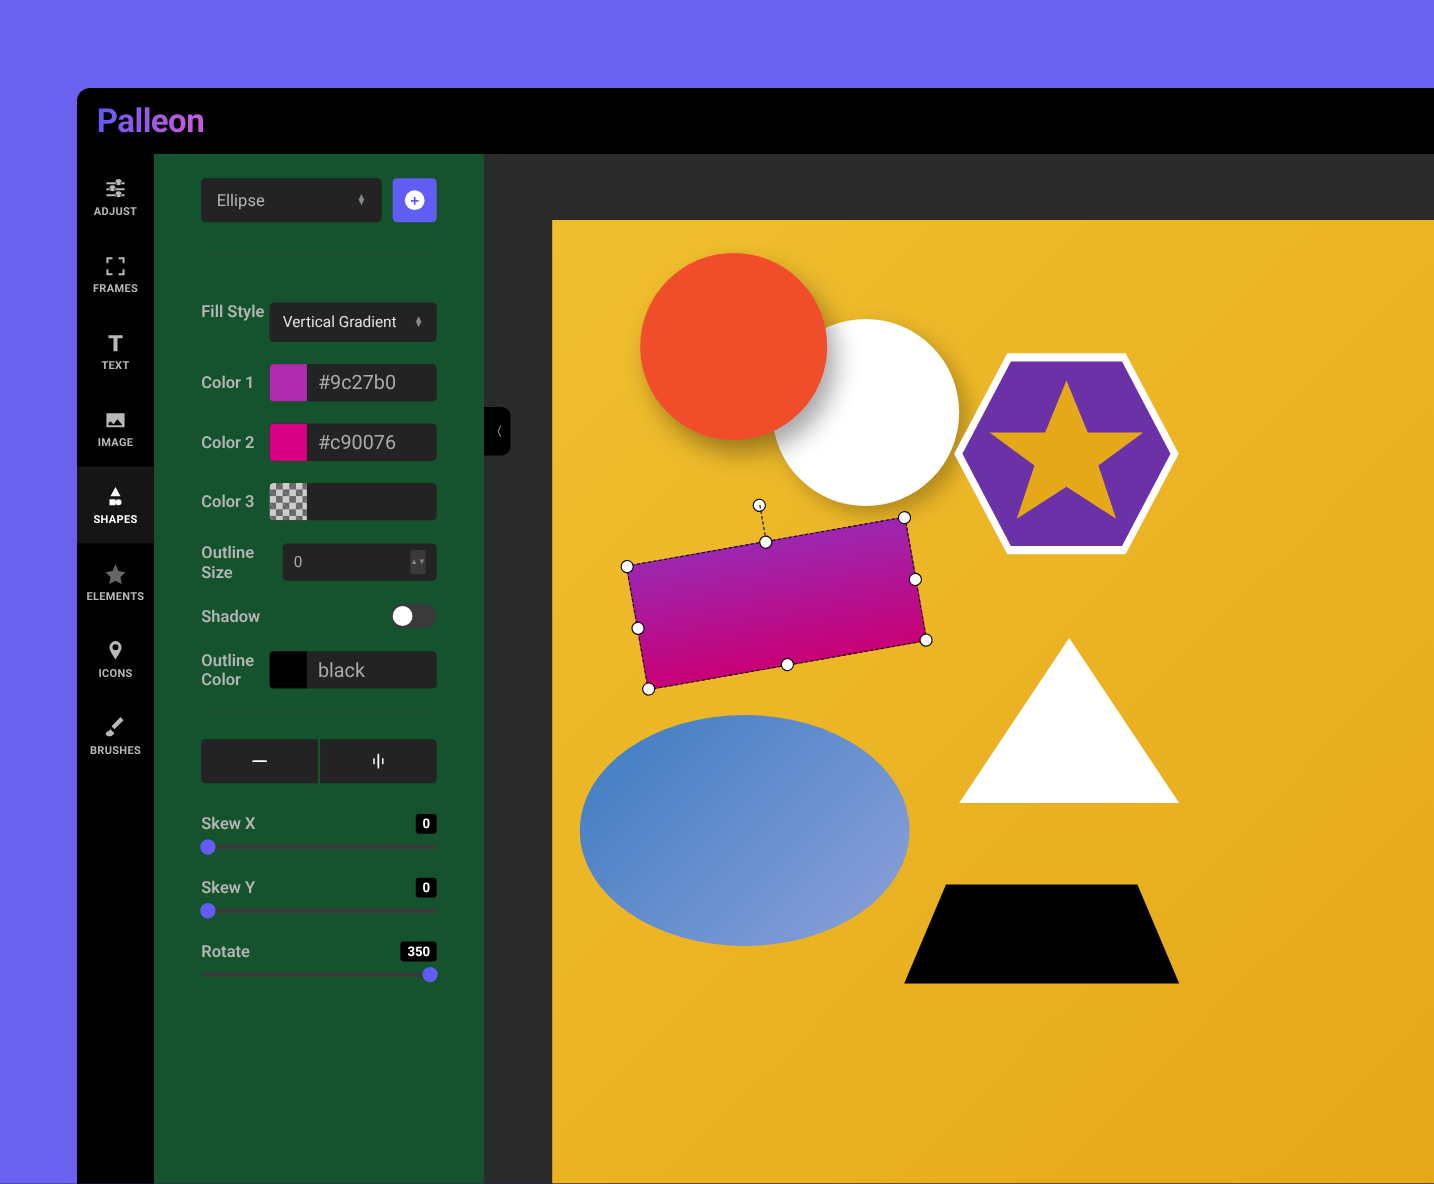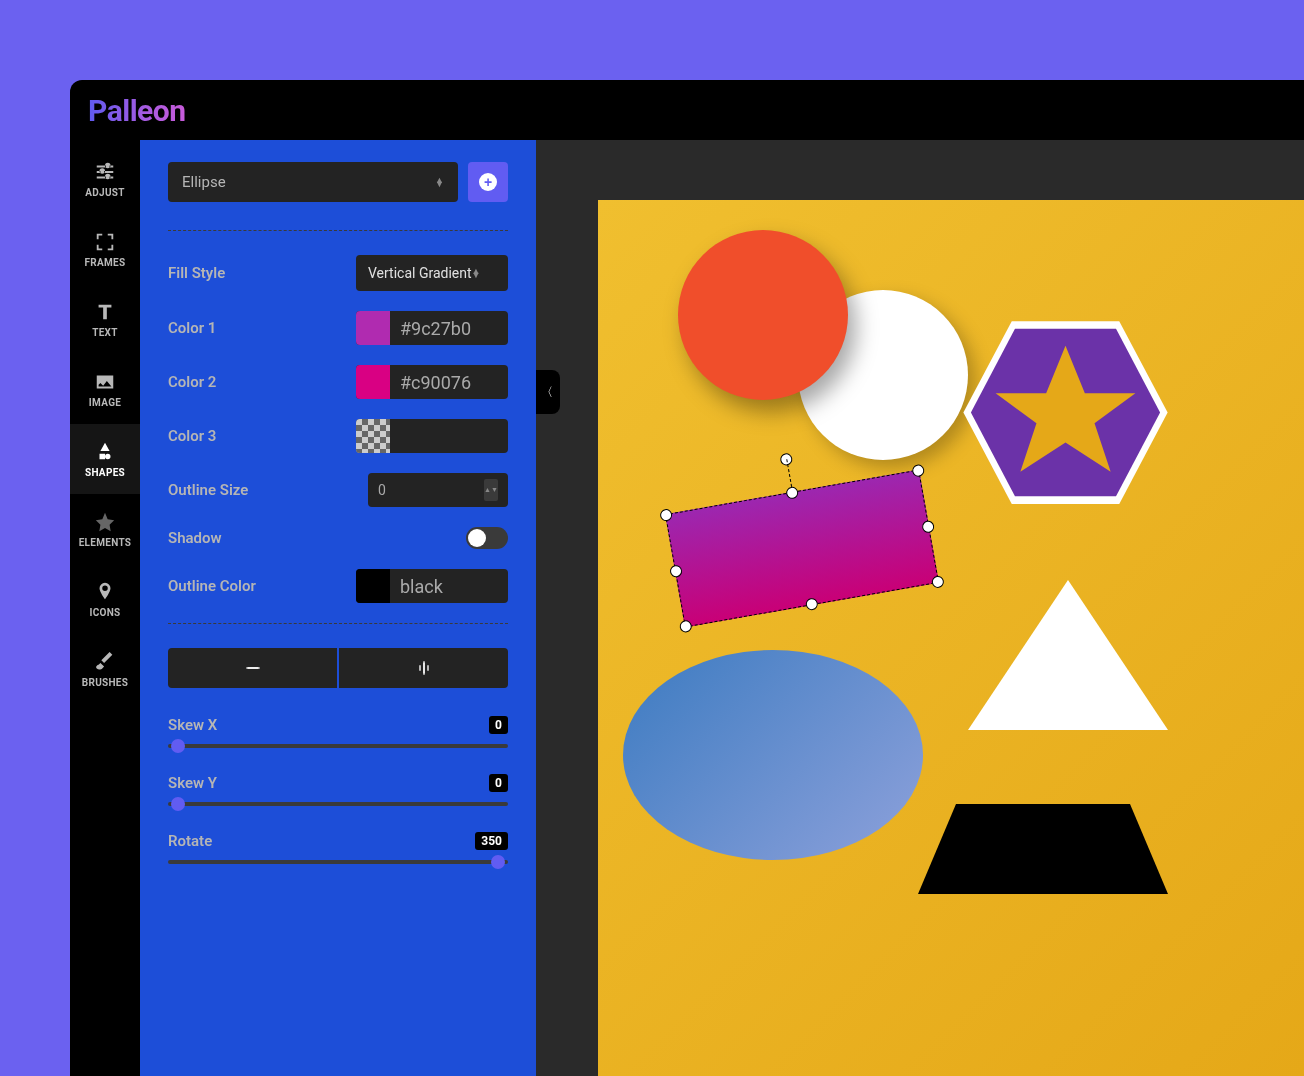--- a/index.html
+++ b/index.html
@@ -62,23 +62,23 @@
       font-weight: 700;
       letter-spacing: 0.3px;
     }
     .sidebar-item svg { width: 22px; height: 22px; fill: currentColor; }
     .sidebar-item.active {
       background: #151515;
       color: #fff;
     }
     .sidebar-item.active svg { fill: #fff; }
     .panel {
-      width: 396px;
-      background: #1d4ed8;
-      padding: 22px 28px;
+      width: 300px;
+      background: #14532d;
+      padding: 22px 43px;
       color: #b5b5b5;
       overflow-y: auto;
       position: relative;
     }
     .shape-picker-row {
       display: flex;
       gap: 10px;
       align-items: center;
       margin-bottom: 28px;
     }
@@ -137,20 +137,22 @@
       width: 152px;
       height: 36px;
       background: #232323;
       border: none;
       border-radius: 4px;
       color: #e0e0e0;
       padding: 0 12px;
       font-size: 14px;
       display: flex;
       align-items: center;
+      justify-content: space-between;
+      margin-top: 20px;
     }
     .color-input {
       width: 152px;
       height: 34px;
       background: #232323;
       border-radius: 4px;
       display: flex;
       align-items: center;
       overflow: hidden;
     }

